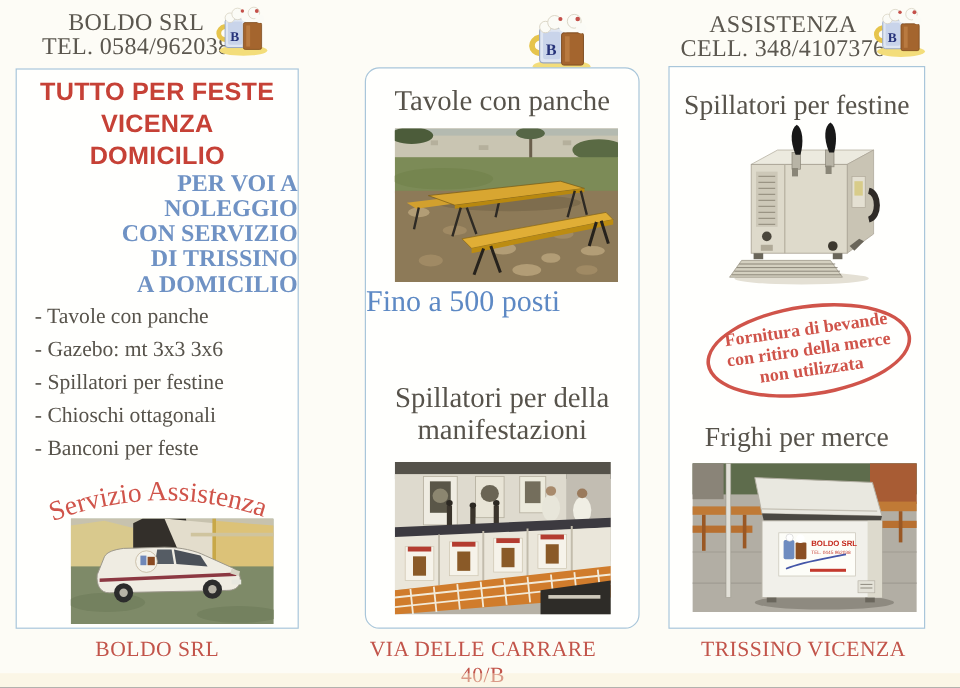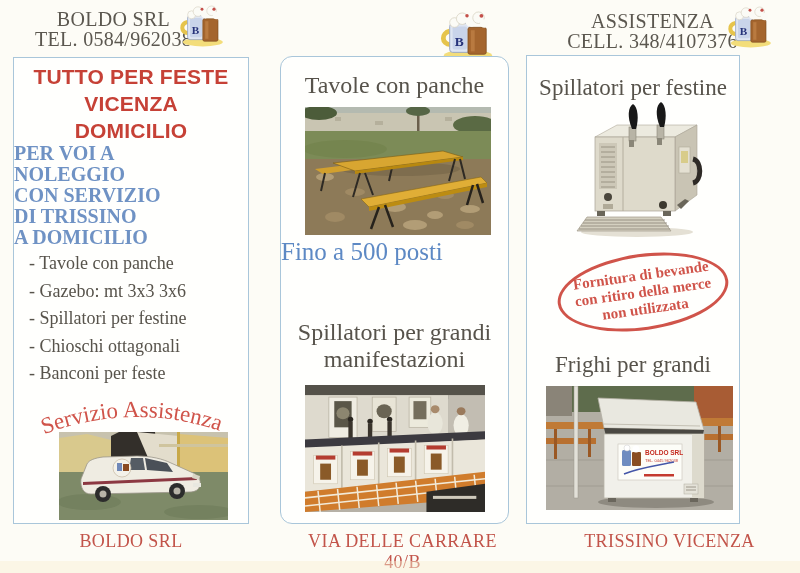--- a/index.html
+++ b/index.html
@@ -18,27 +18,27 @@
   .hdr-left { left:6px; top:9px; }
   .hdr-right { left:545px; top:11px; }
   .logo { position:absolute; }
   .logo-left { left:178px; top:5px; width:48px; height:42px; }
   .logo-mid  { left:438px; top:11px; width:58px; height:50px; }
   .logo-right{ left:726px; top:6px; width:48px; height:42px; }
 
   
   .panel { position:absolute; background:#fffffd; border:1px solid var(--border_blue,#a9c6da); }
   .panel-left  { left:13px;  top:57px; width:236px; height:467px; }
-  .panel-mid   { left:280px; top:56px; width:229px; height:468px;border-radius:12px; }
-  .panel-right { left:526px; top:55px; width:214px; height:469px; }
+  .panel-mid   { left:304px; top:56px; width:229px; height:468px;border-radius:12px; }
+  .panel-right { left:557px; top:55px; width:214px; height:469px; }
 
   .red-head { position:absolute; left:0; top:5px; width:100%; text-align:center;
     font-family:"Liberation Sans", sans-serif; font-weight:bold;
     font-size:21px; line-height:27px; color:var(--accent_red,#c64136); letter-spacing:.2px; }
-  .blue-head { position:absolute; left:0; top:85px; width:100%; text-align:left;
+  .blue-head { position:absolute; left:0; top:85px; width:100%; text-align:right;
     font-weight:bold; font-size:20px; line-height:21px; color:var(--text_blue,#6f92c4); }
   .rental-list { position:absolute; left:15px; top:192px; width:220px;
     font-size:18px; line-height:27.5px; color:var(--body_gray,#57534b); }
   .arc-svg { position:absolute; left:8px; top:338px; width:220px; height:48px; }
   .arc-text { fill:var(--oval_red,#d0544a); font-size:23px; font-family:"Liberation Serif",serif; }
 
   .photo { position:absolute; display:block; }
   .van-photo      { left:45px; top:374px; width:169px; height:88px; }
   .benches-photo  { left:24px; top:50px;  width:186px; height:128px; }
   .bar-photo      { left:24px; top:328px; width:180px; height:127px; }
@@ -216,21 +216,21 @@
       <path d="M20,66 L16,84 M88,56 L84,74" stroke="#2e2a24" stroke-width="2" fill="none"></path>
       <polygon points="28,56 138,44 158,50 50,64" fill="#d8a631" stroke="#7a5c14" stroke-width="0.6"></polygon>
       <polygon points="50,64 158,50 158,53 50,67" fill="#b8880f"></polygon>
       <path d="M55,66 L48,90 M60,66 L68,88 M150,52 L144,74 M155,52 L160,72" stroke="#2e2a24" stroke-width="2" fill="none"></path>
       <polygon points="56,92 176,70 182,76 64,100" fill="#e0ae36" stroke="#8a6816" stroke-width="0.6"></polygon>
       <polygon points="64,100 182,76 182,80 64,104" fill="#bc8c12"></polygon>
       <path d="M74,100 L66,122 M80,98 L88,120 M168,78 L162,98 M172,77 L178,96" stroke="#26221c" stroke-width="2.5" fill="none"></path>
     </svg>
     <div class="mid-caption">Fino a 500 posti</div>
     <div class="panel-title mid-title-bot">
-      <div>Spillatori per grandi</div>
+      <div>Spillatori per della</div>
       <div>manifestazioni</div>
     </div>
 
     <svg class="photo bar-photo" viewBox="0 0 166 126" preserveAspectRatio="none">
       <rect width="166" height="126" fill="#b6b1a6"></rect>
       <rect width="166" height="14" fill="#55524a"></rect>
       <rect y="10" width="132" height="48" fill="#dedace"></rect>
       <rect x="132" y="10" width="34" height="72" fill="#c2bdb2"></rect>
       <rect x="22" y="12" width="26" height="40" fill="#efece2" stroke="#b8b2a2" stroke-width="0.7"></rect>
       <rect x="27" y="16" width="16" height="26" fill="#5a5648"></rect>
@@ -301,21 +301,21 @@
       <rect x="98" y="110" width="8" height="5" fill="#6a665a"></rect>
       <polygon points="112,104 120,98 124,100 116,108" fill="#6a665a"></polygon>
       <polygon points="22,116 96,116 106,130 12,130" fill="#d4d0c0" stroke="#a09a8a" stroke-width="0.7"></polygon>
       <path d="M20,119 H100 M18,122 H102 M16,125 H104 M14,128 H105" stroke="#8a8476" stroke-width="0.8"></path>
     </svg>
     <div class="oval">
       <div>Fornitura di bevande</div>
       <div>con ritiro della merce</div>
       <div>non utilizzata</div>
     </div>
-    <div class="panel-title right-title-bot">Frighi per grandi</div>
+    <div class="panel-title right-title-bot">Frighi per merce</div>
 
     <svg class="photo freezer-photo" viewBox="0 0 187 124" preserveAspectRatio="none">
       <rect width="187" height="124" fill="#b2aea4"></rect>
       <rect width="187" height="26" fill="#5e6c4c"></rect>
       <rect x="148" width="39" height="34" fill="#a85c34"></rect>
       <rect x="0" y="0" width="26" height="30" fill="#8a8478"></rect>
       <path d="M0,74 H187 M0,100 H187" stroke="#a09c92" stroke-width="1"></path>
       <rect x="0" y="36" width="58" height="7" fill="#c07a36"></rect>
       <rect x="0" y="52" width="50" height="6" fill="#b87030"></rect>
       <rect x="8" y="43" width="3" height="30" fill="#9a5824"></rect>

